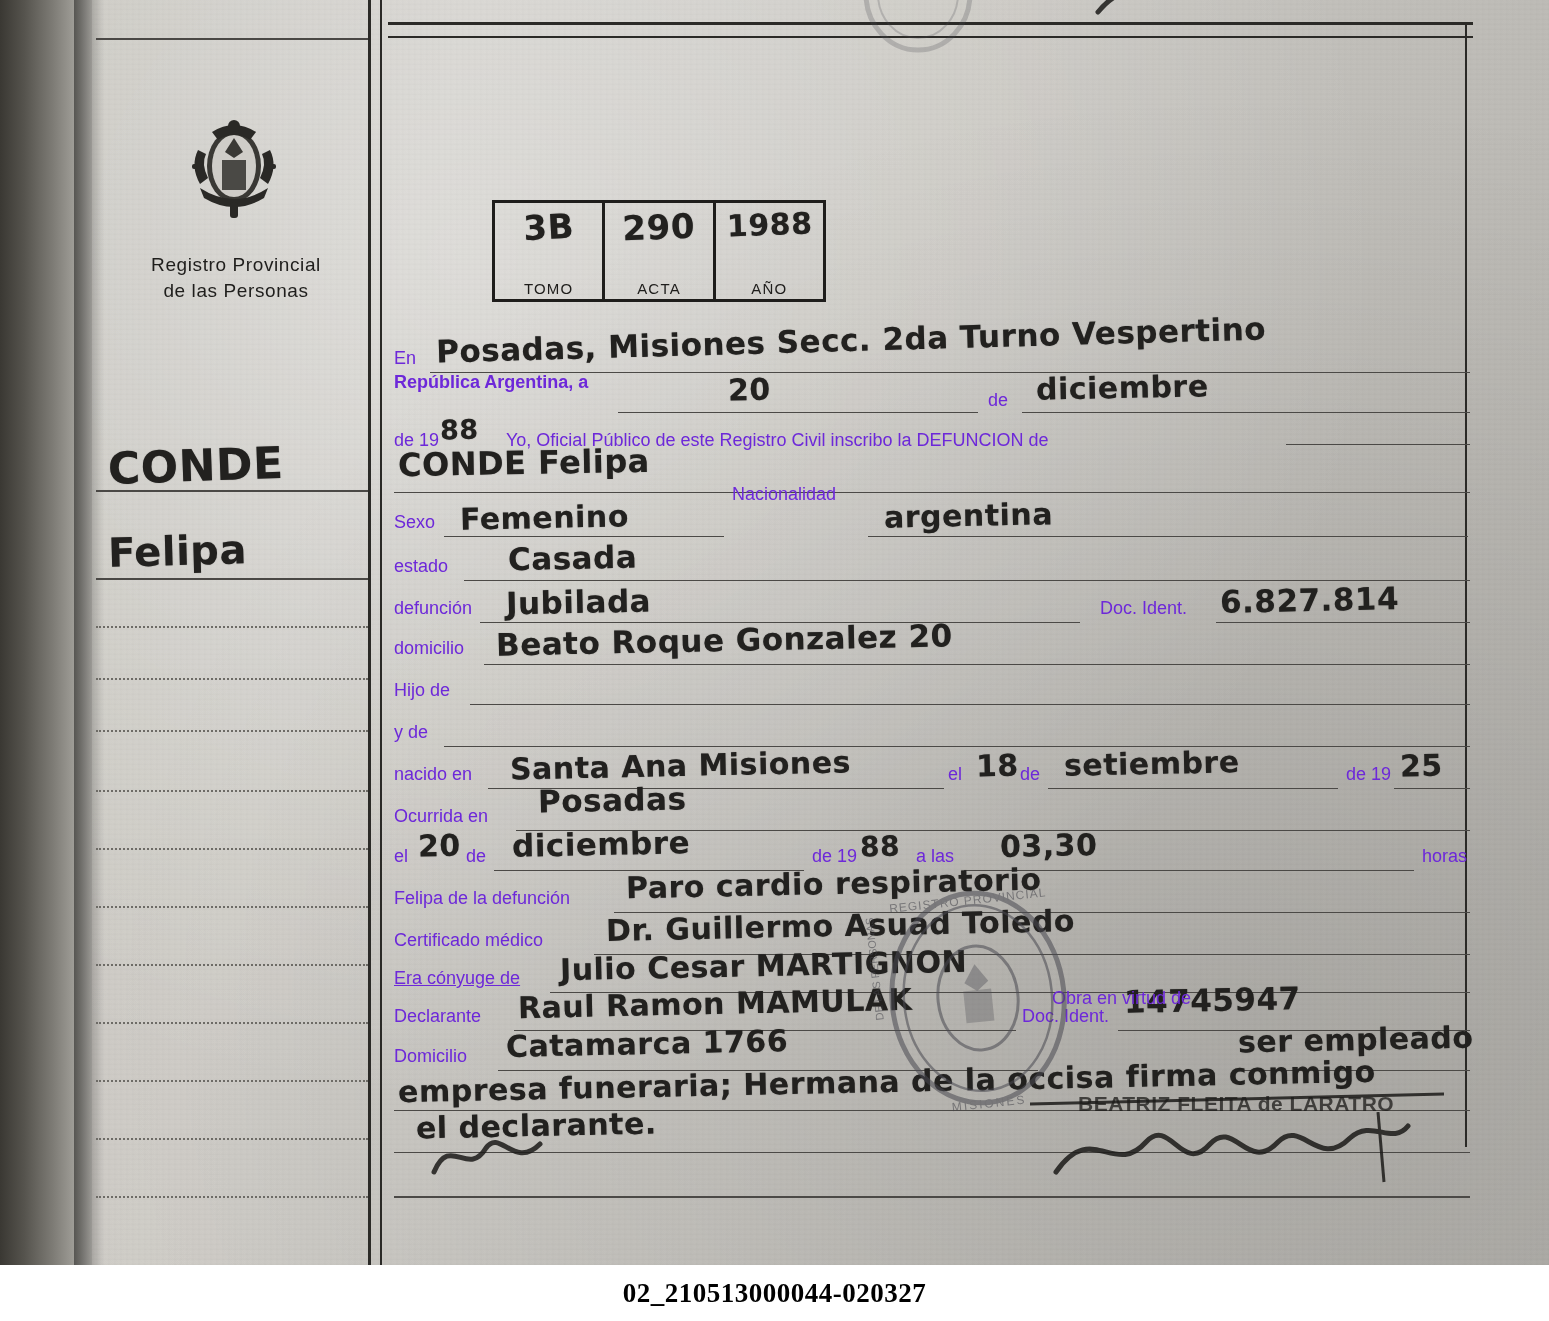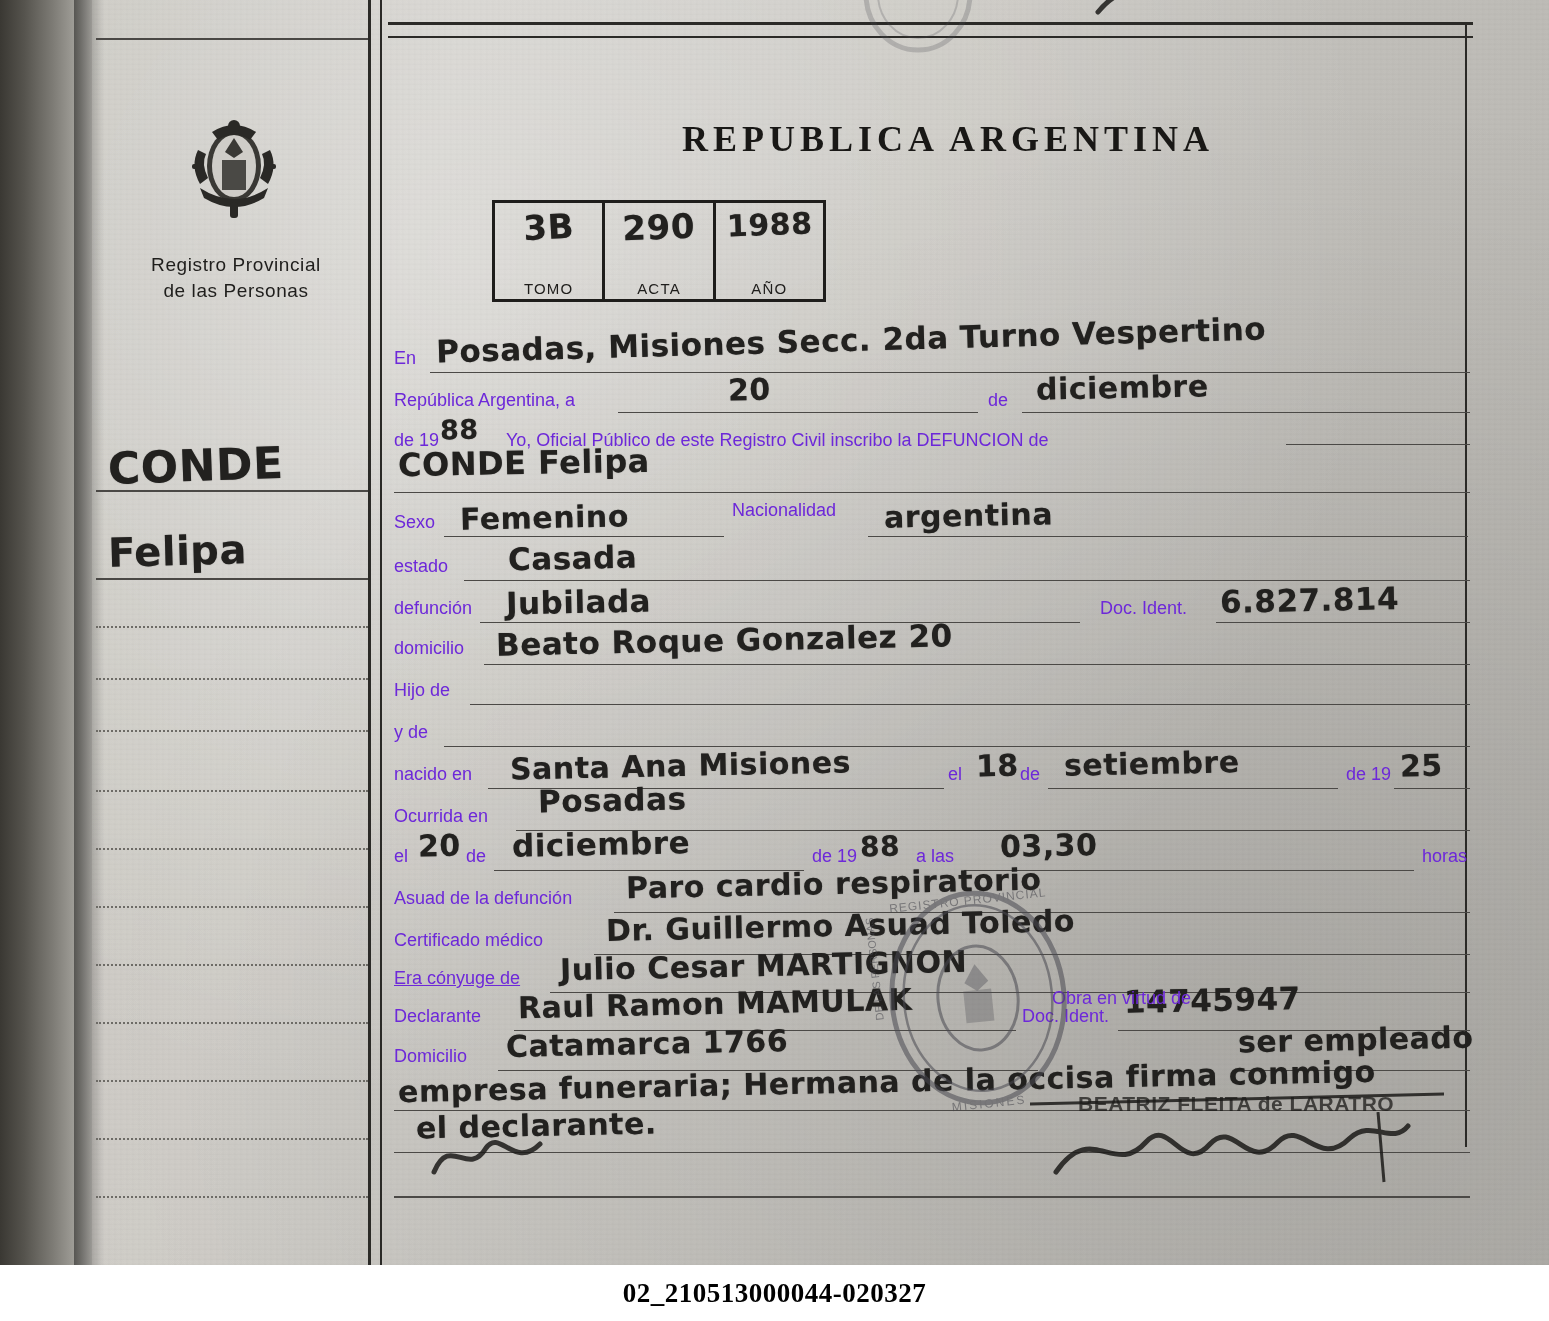--- a/index.html
+++ b/index.html
@@ -279,21 +279,20 @@
   </div>
 
   <div class="hw hw-name-1">CONDE</div>
   <div class="hw hw-name-2">Felipa</div>
 
   <div class="form">
 
     <div class="top-rule-a"></div>
     <div class="top-rule-b"></div>
 
-    <div class="title">REPUBLICA ARGENTINA</div>
 
     <div class="tab-box">
       <div class="tab-cell">
         <div class="val hw" style="transform:rotate(-3deg);">3B</div>
         <div class="cap">TOMO</div>
       </div>
       <div class="tab-cell">
         <div class="val hw" style="transform:rotate(-2deg);">290</div>
         <div class="cap">ACTA</div>
       </div>
@@ -301,38 +300,38 @@
         <div class="val hw" style="transform:rotate(-2deg); font-size:30px;">1988</div>
         <div class="cap">AÑO</div>
       </div>
     </div>
 
 
     <div class="lbl" style="left:6px; top:348px;">En</div>
     <div class="rule" style="left:42px; top:372px; width:1040px;"></div>
     <div class="hw" style="position:absolute; left:48px; top:322px; font-size:31px; transform:rotate(-1.6deg);">Posadas, Misiones Secc. 2da Turno Vespertino</div>
 
-    <div class="lbl" style="left:6px; top:390px;">República Argentina, a</div>
+    <div class="lbl" style="left:6px; top:372px;font-weight:bold;">República Argentina, a</div>
     <div class="rule" style="left:230px; top:412px; width:360px;"></div>
     <div class="hw" style="position:absolute; left:340px; top:372px; font-size:30px;">20</div>
     <div class="lbl" style="left:600px; top:390px;">de</div>
     <div class="rule" style="left:634px; top:412px; width:448px;"></div>
     <div class="hw" style="position:absolute; left:648px; top:370px; font-size:30px;">diciembre</div>
 
     <div class="lbl" style="left:6px; top:430px;">de 19</div>
     <div class="hw" style="position:absolute; left:52px; top:414px; font-size:27px;">88</div>
     <div class="lbl" style="left:118px; top:430px;">Yo, Oficial Público de este Registro Civil inscribo la DEFUNCION de</div>
     <div class="rule" style="left:898px; top:444px; width:184px;"></div>
     <div class="rule" style="left:6px; top:492px; width:1076px;"></div>
     <div class="hw" style="position:absolute; left:10px; top:444px; font-size:32px; transform:rotate(-1deg);">CONDE Felipa</div>
 
     <div class="lbl" style="left:6px; top:512px;">Sexo</div>
     <div class="rule" style="left:56px; top:536px; width:280px;"></div>
     <div class="hw" style="position:absolute; left:72px; top:500px; font-size:30px;">Femenino</div>
-    <div class="lbl" style="left:344px; top:500px;">Nacionalidad</div>
+    <div class="lbl" style="left:344px; top:484px;">Nacionalidad</div>
     <div class="rule" style="left:480px; top:536px; width:600px;"></div>
     <div class="hw" style="position:absolute; left:496px; top:498px; font-size:30px;">argentina</div>
 
     <div class="lbl" style="left:6px; top:556px;">estado</div>
     <div class="rule" style="left:76px; top:580px; width:1006px;"></div>
     <div class="hw" style="position:absolute; left:120px; top:540px; font-size:31px;">Casada</div>
 
     <div class="lbl" style="left:6px; top:598px;">defunción</div>
     <div class="rule" style="left:92px; top:622px; width:600px;"></div>
     <div class="hw" style="position:absolute; left:118px; top:584px; font-size:31px;">Jubilada</div>
@@ -371,21 +370,21 @@
     <div class="lbl" style="left:78px; top:846px;">de</div>
     <div class="rule" style="left:106px; top:870px; width:310px;"></div>
     <div class="hw" style="position:absolute; left:124px; top:826px; font-size:31px;">diciembre</div>
     <div class="lbl" style="left:424px; top:846px;">de 19</div>
     <div class="hw" style="position:absolute; left:472px; top:830px; font-size:28px;">88</div>
     <div class="lbl" style="left:528px; top:846px;">a las</div>
     <div class="rule" style="left:576px; top:870px; width:450px;"></div>
     <div class="hw" style="position:absolute; left:612px; top:828px; font-size:30px;">03,30</div>
     <div class="lbl" style="left:1034px; top:846px;">horas</div>
 
-    <div class="lbl" style="left:6px; top:888px;">Asuad de la defunción</div>
+    <div class="lbl" style="left:6px; top:888px;">Felipa de la defunción</div>
     <div class="rule" style="left:226px; top:912px; width:856px;"></div>
     <div class="hw" style="position:absolute; left:238px; top:866px; font-size:30px;">Paro cardio respiratorio</div>
 
     <div class="lbl" style="left:6px; top:930px;">Certificado médico</div>
     <div class="rule" style="left:206px; top:954px; width:876px;"></div>
     <div class="hw" style="position:absolute; left:218px; top:908px; font-size:30px;">Dr. Guillermo Asuad Toledo</div>
 
     <div class="lbl" style="left:6px; top:968px;text-decoration:underline;">Era cónyuge de</div>
     <div class="rule" style="left:162px; top:992px; width:920px;"></div>
     <div class="hw" style="position:absolute; left:172px; top:948px; font-size:30px;">Julio Cesar MARTIGNON</div>

